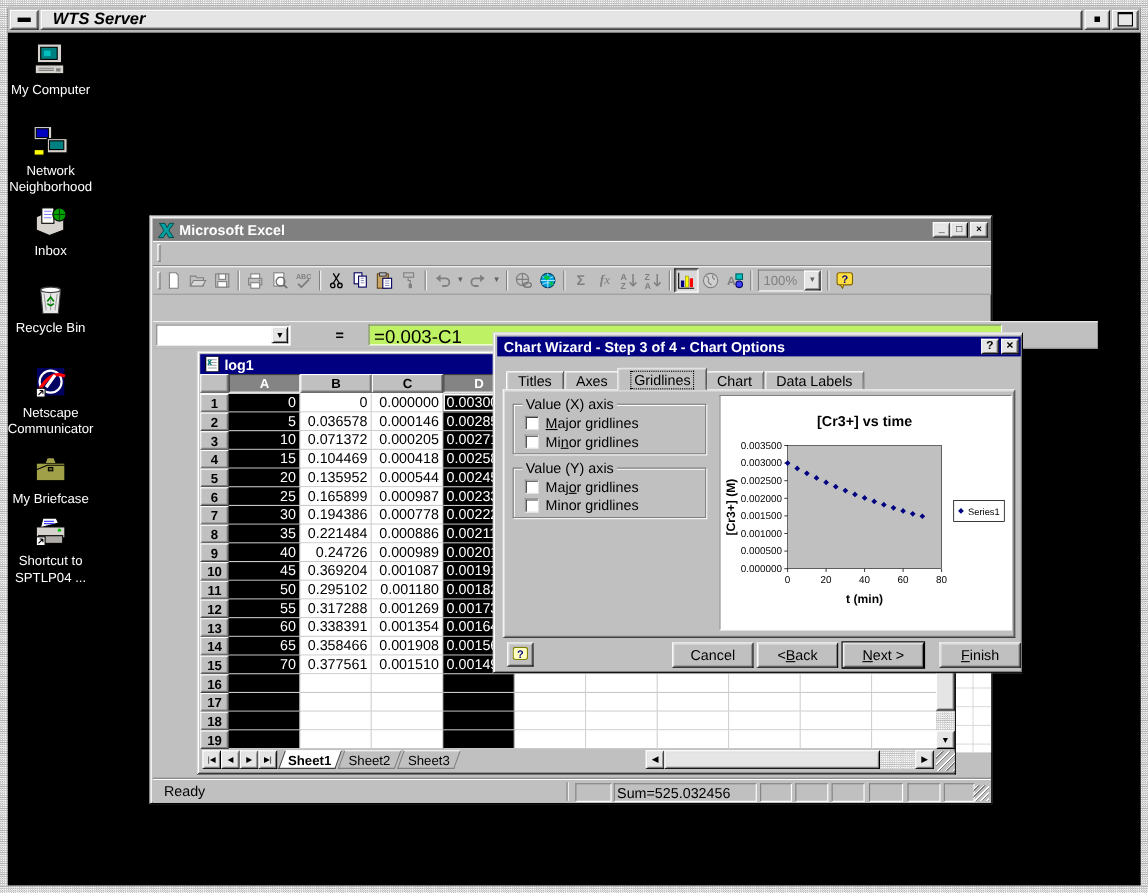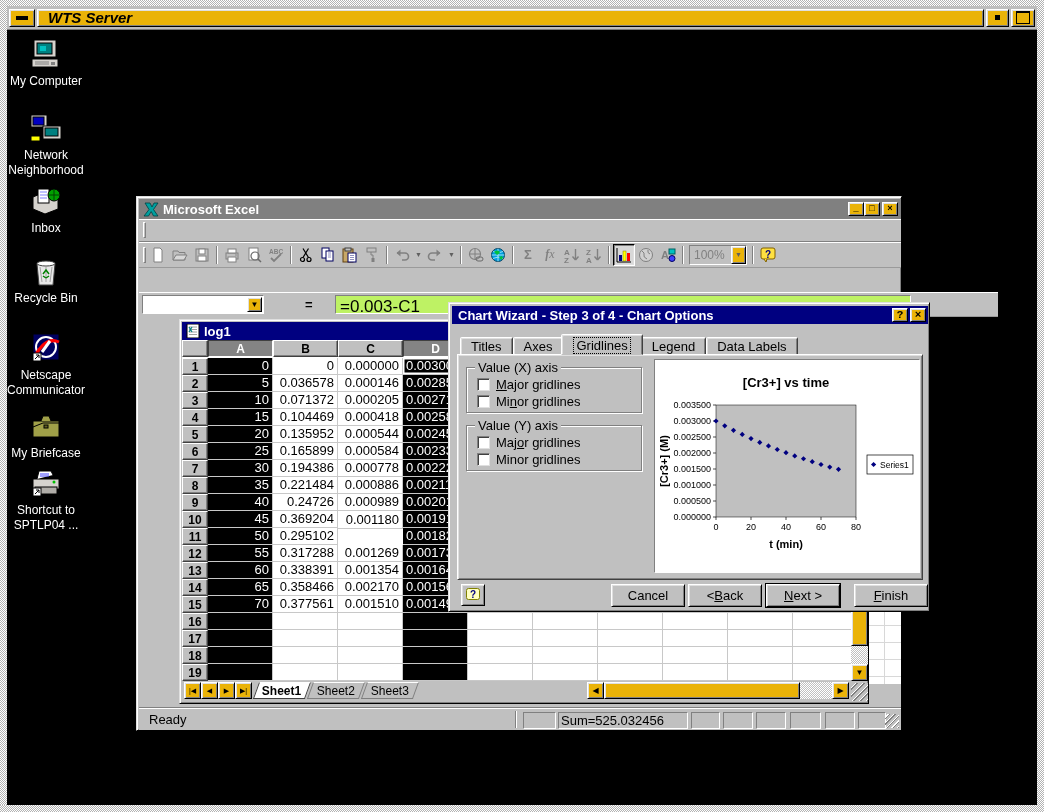--- a/index.html
+++ b/index.html
@@ -3,21 +3,21 @@
 <meta charset="utf-8">
 <style>
   * { margin:0; padding:0; box-sizing:border-box; }
   html,body { width:1044px; height:812px; overflow:hidden; }
   body { font-family:"Liberation Sans",sans-serif; }
   #screen { position:relative; width:1044px; height:812px; background:#000; }
   .abs { position:absolute; }
   .dither { background:repeating-conic-gradient(#ffffff 0% 25%, #b2b2b2 0% 50%); background-size:2px 2px; }
   .sbdither { background:repeating-conic-gradient(#ffffff 0% 25%, #c0c0c0 0% 50%); background-size:2px 2px; }
   .winframe { background:#c0c0c0; border:1px solid; border-color:#dfdfdf #000 #000 #dfdfdf; box-shadow:inset 1px 1px 0 #fff, inset -1px -1px 0 #808080; }
-  .btn3d { background:#eab308; border:1px solid; border-color:#fff #000 #000 #fff; box-shadow:inset 1px 1px 0 #dfdfdf, inset -1px -1px 0 #808080; }
+  .btn3d { background:#e5e5e5; border:1px solid; border-color:#fff #000 #000 #fff; box-shadow:inset 1px 1px 0 #dfdfdf, inset -1px -1px 0 #808080; }
   .pressed { border-color:#000 #fff #fff #000 !important; box-shadow:inset 1px 1px 0 #808080, inset -1px -1px 0 #dfdfdf !important; }
   .sunken { border:1px solid; border-color:#808080 #fff #fff #808080; }
   .flexc { display:flex; align-items:center; }
   #wts-band { left:7px; top:6px; width:1030px; height:24px; background:#bdbdbd; border-bottom:1px solid #7a7a7a; }
   #wts-title-text { font-weight:bold; font-style:italic; font-size:15px; color:#000; padding-left:10px; }
   .dicon { position:absolute; width:92px; text-align:center; color:#fff; font-size:12px; line-height:15px; }
   .dicon .ic { width:34px; height:34px; margin:0 auto 2px auto; position:relative; }
   #excel { left:136px; top:196px; width:766px; height:535px; }
   #xl-title { left:2px; top:2px; width:762px; height:20px; background:#808080; color:#fff; font-weight:bold; font-size:13px; }
   .wbtn { width:16px; height:14px; font-size:9px; font-weight:bold; display:flex; align-items:center; justify-content:center; color:#000; font-family:"Liberation Mono",monospace; }
@@ -550,21 +550,21 @@
             <div class="cell sel leftal " style="left:221px;top:86px;width:65px">0.00245</div>
             <div class="cell   " style="left:286px;top:86px;width:65px"></div>
             <div class="cell   " style="left:351px;top:86px;width:65px"></div>
             <div class="cell   " style="left:416px;top:86px;width:65px"></div>
             <div class="cell   " style="left:481px;top:86px;width:65px"></div>
             <div class="cell   " style="left:546px;top:86px;width:65px"></div>
             <div class="cell   " style="left:611px;top:86px;width:65px"></div>
             <div class="ghead" style="left:0;top:103px;width:26px">6</div>
             <div class="cell sel  " style="left:26px;top:103px;width:65px">25</div>
             <div class="cell   " style="left:91px;top:103px;width:65px">0.165899</div>
-            <div class="cell   " style="left:156px;top:103px;width:65px">0.000584</div>
+            <div class="cell   " style="left:156px;top:103px;width:65px">0.000987</div>
             <div class="cell sel leftal " style="left:221px;top:103px;width:65px">0.00233</div>
             <div class="cell   " style="left:286px;top:103px;width:65px"></div>
             <div class="cell   " style="left:351px;top:103px;width:65px"></div>
             <div class="cell   " style="left:416px;top:103px;width:65px"></div>
             <div class="cell   " style="left:481px;top:103px;width:65px"></div>
             <div class="cell   " style="left:546px;top:103px;width:65px"></div>
             <div class="cell   " style="left:611px;top:103px;width:65px"></div>
             <div class="ghead" style="left:0;top:120px;width:26px">7</div>
             <div class="cell sel  " style="left:26px;top:120px;width:65px">30</div>
             <div class="cell   " style="left:91px;top:120px;width:65px">0.194386</div>
@@ -605,21 +605,21 @@
             <div class="cell sel leftal " style="left:221px;top:171px;width:65px">0.00191</div>
             <div class="cell   " style="left:286px;top:171px;width:65px"></div>
             <div class="cell   " style="left:351px;top:171px;width:65px"></div>
             <div class="cell   " style="left:416px;top:171px;width:65px"></div>
             <div class="cell   " style="left:481px;top:171px;width:65px"></div>
             <div class="cell   " style="left:546px;top:171px;width:65px"></div>
             <div class="cell   " style="left:611px;top:171px;width:65px"></div>
             <div class="ghead" style="left:0;top:188px;width:26px">11</div>
             <div class="cell sel  " style="left:26px;top:188px;width:65px">50</div>
             <div class="cell   " style="left:91px;top:188px;width:65px">0.295102</div>
-            <div class="cell   " style="left:156px;top:172px;width:65px">0.001180</div>
+            <div class="cell   " style="left:156px;top:188px;width:65px">0.001180</div>
             <div class="cell sel leftal " style="left:221px;top:188px;width:65px">0.00182</div>
             <div class="cell   " style="left:286px;top:188px;width:65px"></div>
             <div class="cell   " style="left:351px;top:188px;width:65px"></div>
             <div class="cell   " style="left:416px;top:188px;width:65px"></div>
             <div class="cell   " style="left:481px;top:188px;width:65px"></div>
             <div class="cell   " style="left:546px;top:188px;width:65px"></div>
             <div class="cell   " style="left:611px;top:188px;width:65px"></div>
             <div class="ghead" style="left:0;top:205px;width:26px">12</div>
             <div class="cell sel  " style="left:26px;top:205px;width:65px">55</div>
             <div class="cell   " style="left:91px;top:205px;width:65px">0.317288</div>
@@ -638,21 +638,21 @@
             <div class="cell sel leftal " style="left:221px;top:222px;width:65px">0.00164</div>
             <div class="cell   " style="left:286px;top:222px;width:65px"></div>
             <div class="cell   " style="left:351px;top:222px;width:65px"></div>
             <div class="cell   " style="left:416px;top:222px;width:65px"></div>
             <div class="cell   " style="left:481px;top:222px;width:65px"></div>
             <div class="cell   " style="left:546px;top:222px;width:65px"></div>
             <div class="cell   " style="left:611px;top:222px;width:65px"></div>
             <div class="ghead" style="left:0;top:239px;width:26px">14</div>
             <div class="cell sel  " style="left:26px;top:239px;width:65px">65</div>
             <div class="cell   " style="left:91px;top:239px;width:65px">0.358466</div>
-            <div class="cell   " style="left:156px;top:239px;width:65px">0.002170</div>
+            <div class="cell   " style="left:156px;top:239px;width:65px">0.001908</div>
             <div class="cell sel leftal " style="left:221px;top:239px;width:65px">0.00156</div>
             <div class="cell   " style="left:286px;top:239px;width:65px"></div>
             <div class="cell   " style="left:351px;top:239px;width:65px"></div>
             <div class="cell   " style="left:416px;top:239px;width:65px"></div>
             <div class="cell   " style="left:481px;top:239px;width:65px"></div>
             <div class="cell   " style="left:546px;top:239px;width:65px"></div>
             <div class="cell   " style="left:611px;top:239px;width:65px"></div>
             <div class="ghead" style="left:0;top:256px;width:26px">15</div>
             <div class="cell sel  " style="left:26px;top:256px;width:65px">70</div>
             <div class="cell   " style="left:91px;top:256px;width:65px">0.377561</div>
@@ -763,21 +763,21 @@
         <div class="dtab">
           <span class="focusbox">Titles</span>
         </div>
         <div class="dtab">
           <span class="focusbox">Axes</span>
         </div>
         <div class="dtab active">
           <span class="focusbox">Gridlines</span>
         </div>
         <div class="dtab">
-          <span class="focusbox">Legend</span>
+          <span class="focusbox">Chart</span>
         </div>
         <div class="dtab">
           <span class="focusbox">Data Labels</span>
         </div>
       </div>
     <div id="dlg-page">
       <div class="groupbox" id="gbox0" style="top:12px;height:46px">
           <span class="gtitle">Value (X) axis</span>
           <div class="cbrow" style="top:9px">
       <span class="cb"></span>

